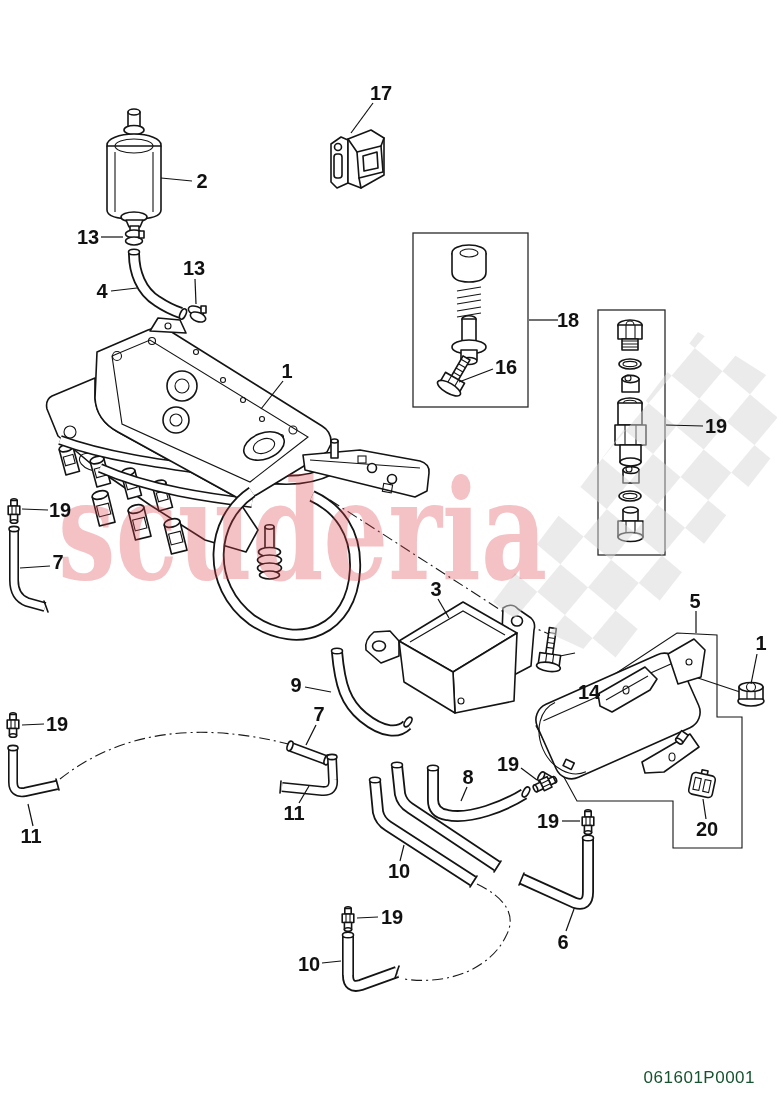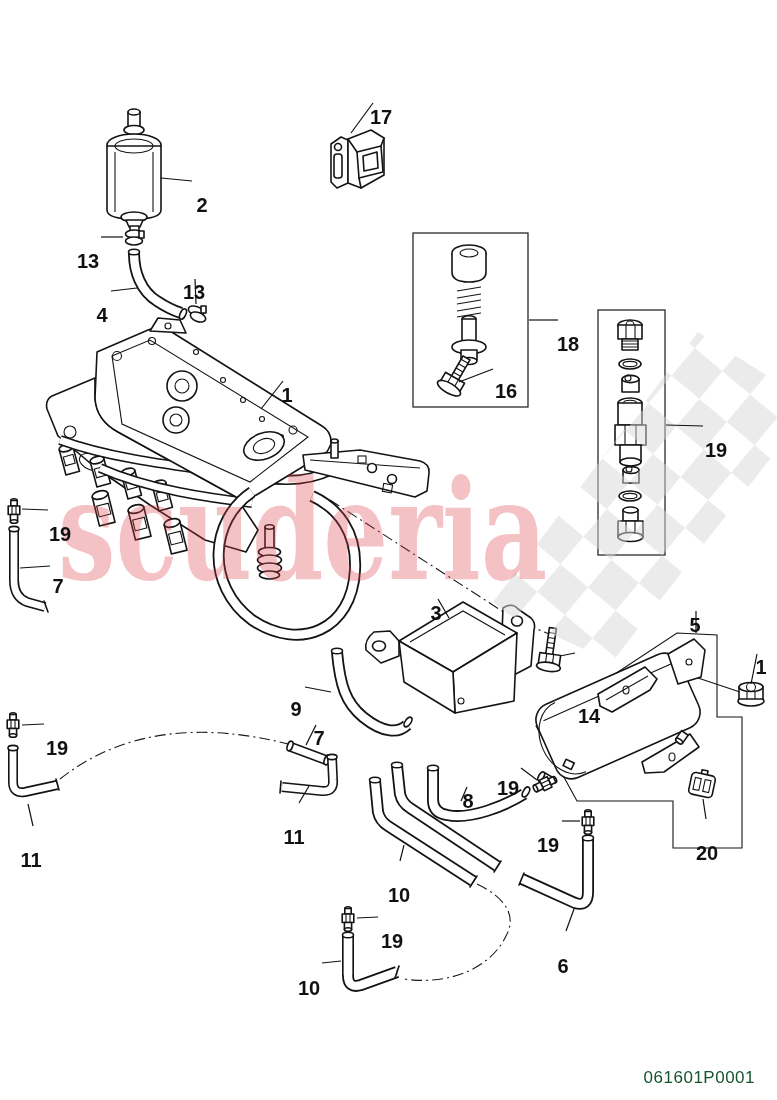--- a/index.html
+++ b/index.html
@@ -4,21 +4,21 @@
 <style>
   html,body{margin:0;padding:0;background:#ffffff;}
   #stage{
     position:relative;width:777px;height:1100px;background:#ffffff;overflow:hidden;
     font-family:"Liberation Sans", sans-serif;
   }
   #art{position:absolute;left:0;top:0;}
   .callout{
     position:absolute;transform:translate(-50%,-50%);
     font-family:"Liberation Sans", sans-serif;font-weight:bold;font-size:20px;color:#111;
-    white-space:nowrap;z-index:30;margin-top:24px;
+    white-space:nowrap;z-index:30;
   }
   #wm-brand{
     position:absolute;left:58px;top:462px;z-index:20;
     font-family:"DejaVu Serif", serif;font-weight:bold;font-size:138px;line-height:1;
     color:rgba(220,62,74,0.32);letter-spacing:0px;
     transform:scale(0.74,1);transform-origin:left top;pointer-events:none;
   }
   #wm-sub{
     position:absolute;left:64px;top:586px;z-index:20;
     font-family:"DejaVu Serif", serif;font-size:37px;line-height:1;

